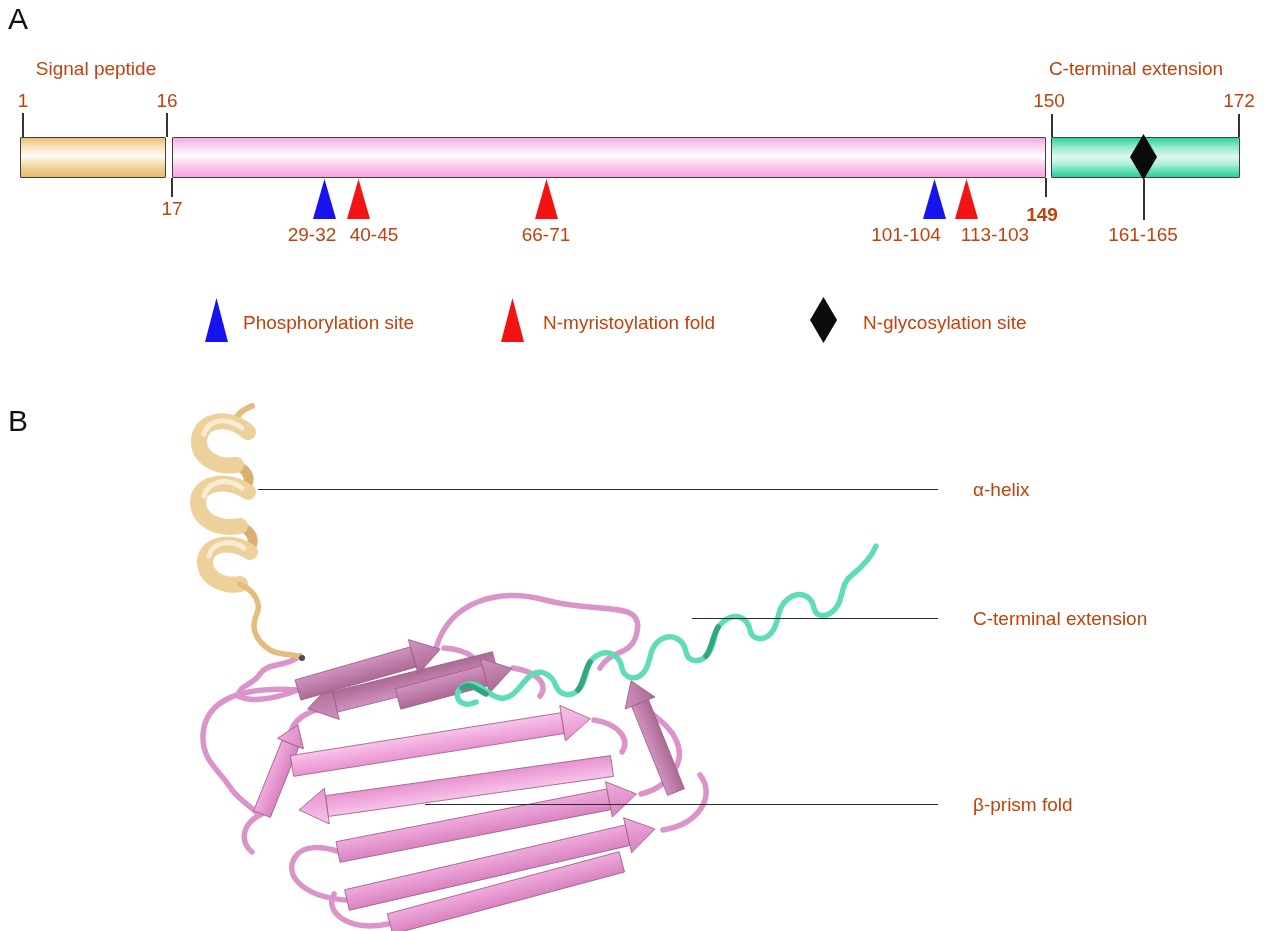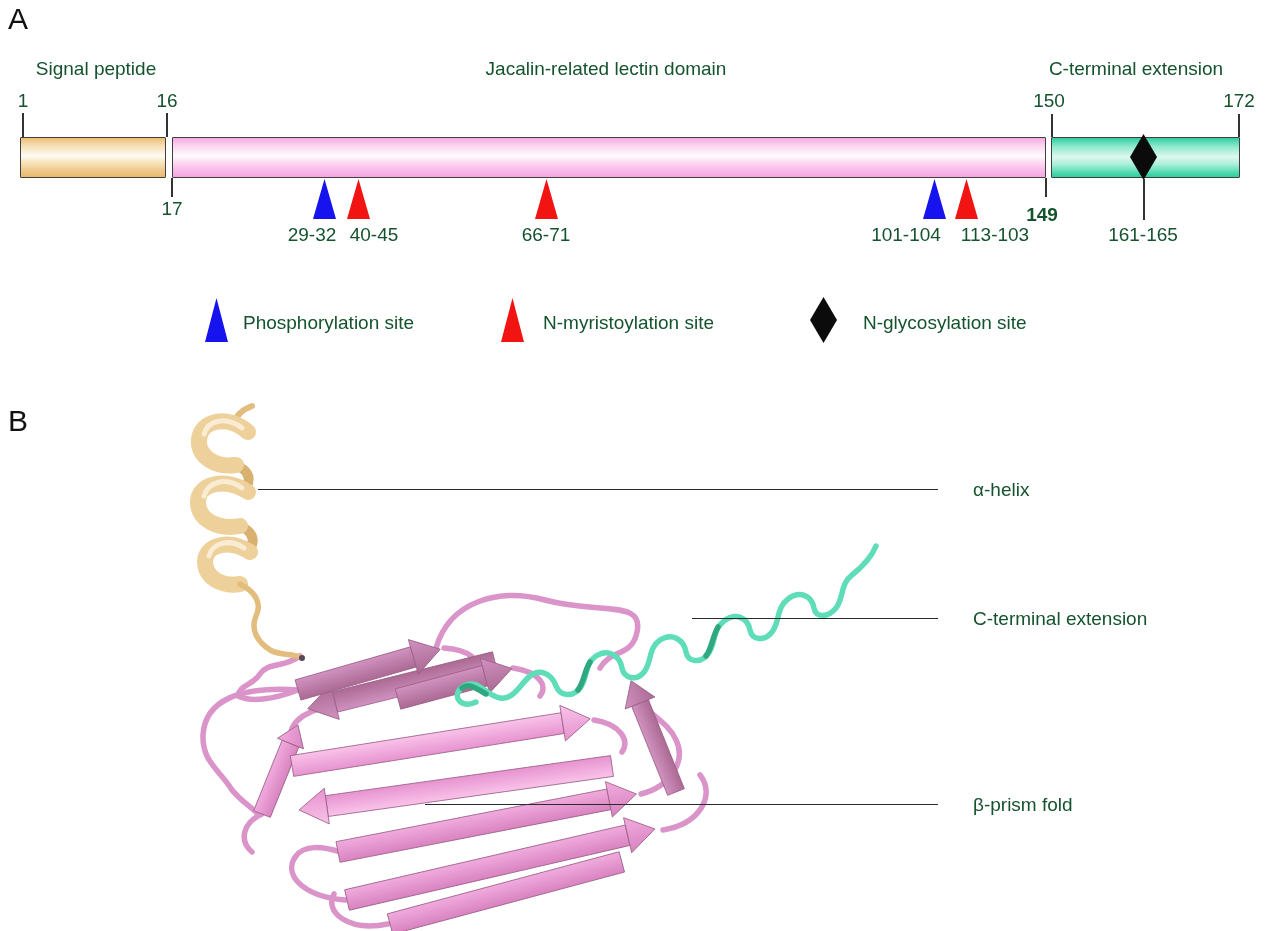--- a/index.html
+++ b/index.html
@@ -1,40 +1,39 @@
 <!DOCTYPE html>
 <html><head>
 <meta charset="utf-8">
 <style>
   html,body{margin:0;padding:0;background:#ffffff;}
   .canvas{position:relative;width:1267px;height:931px;background:#ffffff;overflow:hidden;
           font-family:"Liberation Sans", sans-serif;color:#1b1b1b;}
   .abs{position:absolute;}
-  .txt{font-size:19px;line-height:1.15;white-space:nowrap;color:#14532d;}
+  .txt{font-size:19px;line-height:1.15;white-space:nowrap;color:#c2410c;}
   .ctr{transform:translateX(-50%);}
   .panel-letter{font-size:30px;line-height:1;color:#111;}
   .bar{position:absolute;top:137px;height:41px;box-sizing:border-box;
        border:1.5px solid #3f3f3f;border-radius:1px;}
   .bar-signal{background:linear-gradient(180deg,#ecbe74 0%,#f6dfb4 20%,#fefbf4 46%,#f8e5bd 62%,#eec88a 84%,#e9ba6e 100%);}
   .bar-lectin{background:linear-gradient(180deg,#f7a9e3 0%,#fbd3f0 20%,#fffcfe 46%,#fcd8f1 64%,#f8b5e7 86%,#f6a6e2 100%);}
   .bar-cterm{background:linear-gradient(180deg,#2fcf9f 0%,#8ee9cd 22%,#dff8ee 48%,#a9efd9 68%,#43d6a8 92%,#2fcf9f 100%);}
   .tick{position:absolute;width:1.5px;background:#333333;}
   .marker{position:absolute;}
   .ann-line{position:absolute;height:1.4px;background:#2b2b2b;}
   .struct-svg{position:absolute;left:0;top:0;}
 </style>
 </head>
 <body>
 
 <div class="canvas">
 
   <div class="abs panel-letter" style="left:8px;top:4px;">A</div>
 
   <div class="abs txt ctr" style="left:96px;top:58px;">Signal peptide</div>
-  <div class="abs txt ctr" style="left:606px;top:58px;">Jacalin-related lectin domain</div>
   <div class="abs txt ctr" style="left:1136px;top:58px;">C-terminal extension</div>
 
   <div class="abs txt ctr" style="left:23px;top:90px;">1</div>
   <div class="abs txt ctr" style="left:167px;top:90px;">16</div>
   <div class="abs txt ctr" style="left:1049px;top:90px;text-align:right;">150</div>
   <div class="abs txt ctr" style="left:1239px;top:90px;">172</div>
 
   <div class="abs txt ctr" style="left:172px;top:198px;">17</div>
   <div class="abs txt ctr" style="left:1042px;top:204px;font-weight:bold;">149</div>
 
@@ -78,21 +77,21 @@
   <div class="abs txt ctr" style="left:1143px;top:224px;">161-165</div>
 
   <svg class="marker" style="left:205px;top:298px;" width="23" height="44">
     <polygon points="11.5,0 23,44 0,44" fill="#1613ee"></polygon>
     </svg>
   <div class="abs txt" style="left:243px;top:312px;">Phosphorylation site</div>
 
   <svg class="marker" style="left:501px;top:298px;" width="23" height="44">
     <polygon points="11.5,0 23,44 0,44" fill="#f21313"></polygon>
     </svg>
-  <div class="abs txt" style="left:543px;top:312px;">N-myristoylation site</div>
+  <div class="abs txt" style="left:543px;top:312px;">N-myristoylation fold</div>
 
   <svg class="marker" style="left:810px;top:297px;" width="27" height="46">
     <polygon points="13.5,0 27,23 13.5,46 0,23" fill="#0b0b0b"></polygon>
     </svg>
   <div class="abs txt" style="left:863px;top:312px;">N-glycosylation site</div>
 
   <div class="abs panel-letter" style="left:8px;top:406px;">B</div>
 
   <svg class="struct-svg" width="1267" height="931" viewBox="0 0 1267 931">
     <defs>

